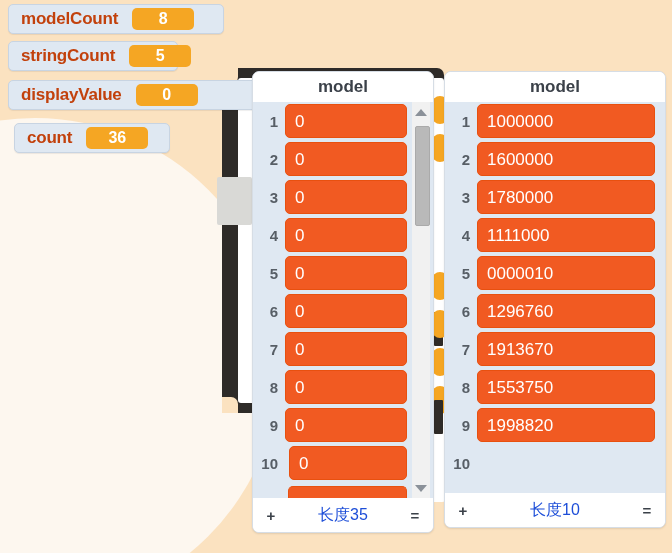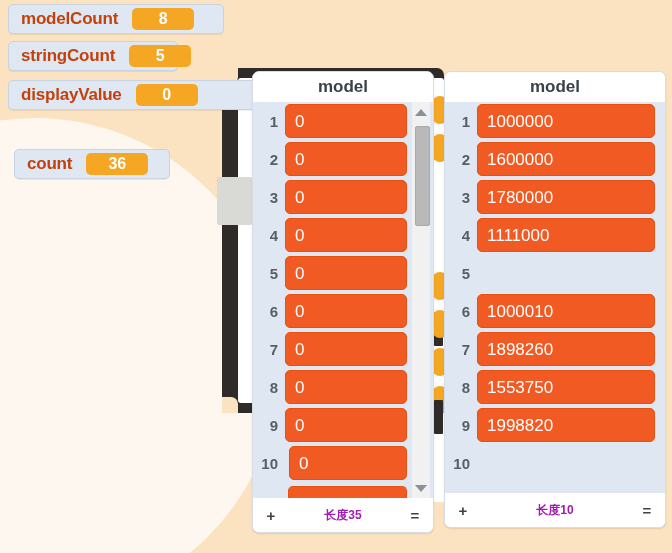--- a/index.html
+++ b/index.html
@@ -223,23 +223,23 @@
   .footer-plus, .footer-resize {
     font-size: 15px;
     font-weight: bold;
     color: #3b4149;
     width: 16px;
     text-align: center;
   }
   .footer-length {
     flex: 1 1 auto;
     text-align: center;
-    font-size: 12px;
-    font-weight: bold;
-    color: #a21caf;
+    font-size: 16px;
+    font-weight: normal;
+    color: #1d4ed8;
   }
 
   
   .scrollbar {
     position: absolute;
     right: 3px;
     top: 0;
     bottom: 0;
     width: 18px;
     background: #f1f1f1;
@@ -322,21 +322,21 @@
 <div class="var-monitor" id="var-1" style="left:8px;  top:41px;  width:170px;">
   <span class="var-label">stringCount</span>
   <span class="var-value">5</span>
 </div>
 
 <div class="var-monitor" id="var-2" style="left:8px;  top:80px;  width:253px;">
   <span class="var-label">displayValue</span>
   <span class="var-value">0</span>
 </div>
 
-<div class="var-monitor" id="var-3" style="left:14px; top:149px; width:156px;">
+<div class="var-monitor" id="var-3" style="left:14px; top:123px; width:156px;">
   <span class="var-label">count</span>
   <span class="var-value">36</span>
 </div>
 
 <div class="list-monitor" id="list-states" style="left:252px; top:71px; width:182px; height:462px;">
 
   <div class="list-header">model</div>
 
   <div class="list-body">
 
@@ -418,28 +418,29 @@
     <div class="list-row" style="padding:2px 10px 2px 4px">
       <span class="row-index">3</span>
       <span class="row-cell">1780000</span>
     </div>
     <div class="list-row" style="padding:2px 10px 2px 4px">
       <span class="row-index">4</span>
       <span class="row-cell">1111000</span>
     </div>
     <div class="list-row" style="padding:2px 10px 2px 4px">
       <span class="row-index">5</span>
+      <span class="row-cell">0000010</span>
     </div>
     <div class="list-row" style="padding:2px 10px 2px 4px">
       <span class="row-index">6</span>
-      <span class="row-cell">1000010</span>
+      <span class="row-cell">1296760</span>
     </div>
     <div class="list-row" style="padding:2px 10px 2px 4px">
       <span class="row-index">7</span>
-      <span class="row-cell">1898260</span>
+      <span class="row-cell">1913670</span>
     </div>
     <div class="list-row" style="padding:2px 10px 2px 4px">
       <span class="row-index">8</span>
       <span class="row-cell">1553750</span>
     </div>
     <div class="list-row" style="padding:2px 10px 2px 4px">
       <span class="row-index">9</span>
       <span class="row-cell">1998820</span>
     </div>
     <div class="list-row" style="padding:2px 10px 2px 4px">

